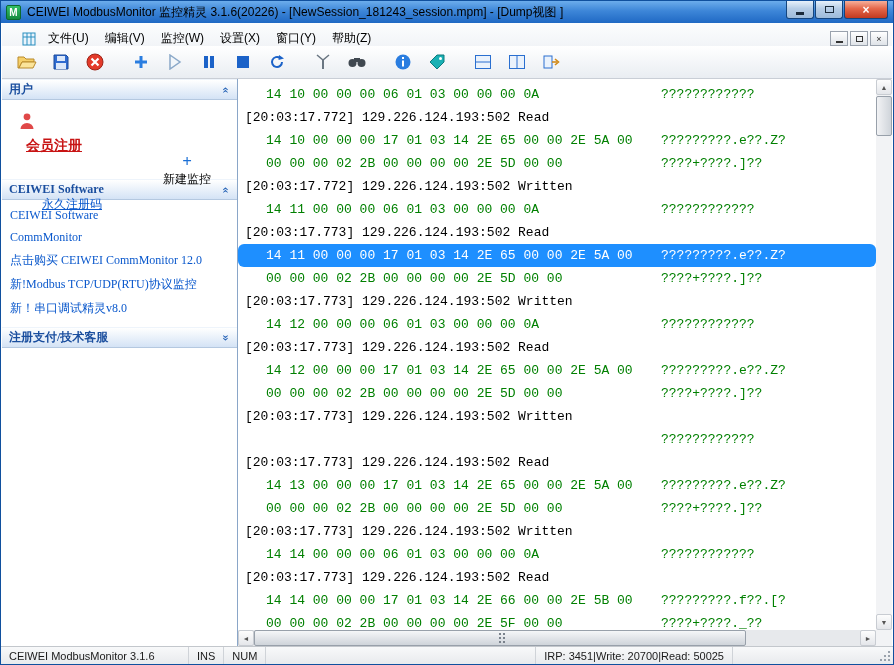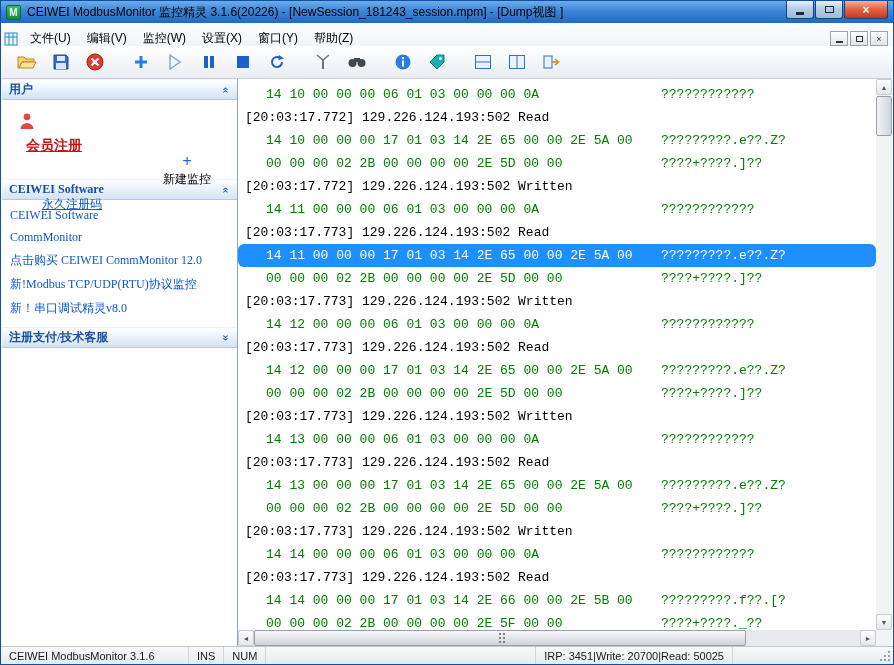--- a/index.html
+++ b/index.html
@@ -21,21 +21,21 @@
     display:flex;align-items:center;justify-content:center;color:#1a2a3a;
     border-radius:0 0 3px 3px;margin-left:1px;}
   .wbtn.close{width:44px;background:linear-gradient(#f6b09a,#e4674a 45%,#c33a20);
     color:#fff;font-size:12px;font-weight:bold;}
   .glyph-min{width:8px;height:3px;background:#1a2a3a;margin-top:7px;}
   .glyph-max{width:9px;height:7px;border:1px solid #1a2a3a;background:transparent;}
 
   
   .menubar{position:absolute;left:1px;right:1px;top:22px;height:32px;
     background:linear-gradient(#fcfdfe,#eef1f5);border-bottom:1px solid #c9ced6;
-    display:flex;align-items:center;font-size:12px;padding-left:2px;}
+    display:flex;align-items:center;font-size:12px;padding-left:20px;}
   .menu-item{padding:3px 8px;cursor:default;}
   .mdi-controls{margin-left:auto;display:flex;gap:2px;padding-right:4px;}
   .mbtn{width:18px;height:15px;border:1px solid #9aa2ad;
     background:linear-gradient(#ffffff,#dfe3e8);
     display:flex;align-items:center;justify-content:center;font-size:9px;color:#333;}
   .glyph-min-s{width:7px;height:2px;background:#333;margin-top:6px;}
   .glyph-rest-s{width:7px;height:6px;border:1px solid #333;}
 
   
   .toolbar{position:absolute;left:1px;right:1px;top:45px;height:33px;
@@ -305,21 +305,21 @@
         <div class="line hex"><span class="hx">14 11 00 00 00 06 01 03 00 00 00 0A</span><span class="asc">????????????</span></div>
         <div class="line ts"><span class="tstext">[20:03:17.773] 129.226.124.193:502 Read</span></div>
         <div class="line hex sel"><span class="hx">14 11 00 00 00 17 01 03 14 2E 65 00 00 2E 5A 00</span><span class="asc">?????????.e??.Z?</span></div>
         <div class="line hex"><span class="hx">00 00 00 02 2B 00 00 00 00 2E 5D 00 00</span><span class="asc">????+????.]??</span></div>
         <div class="line ts"><span class="tstext">[20:03:17.773] 129.226.124.193:502 Written</span></div>
         <div class="line hex"><span class="hx">14 12 00 00 00 06 01 03 00 00 00 0A</span><span class="asc">????????????</span></div>
         <div class="line ts"><span class="tstext">[20:03:17.773] 129.226.124.193:502 Read</span></div>
         <div class="line hex"><span class="hx">14 12 00 00 00 17 01 03 14 2E 65 00 00 2E 5A 00</span><span class="asc">?????????.e??.Z?</span></div>
         <div class="line hex"><span class="hx">00 00 00 02 2B 00 00 00 00 2E 5D 00 00</span><span class="asc">????+????.]??</span></div>
         <div class="line ts"><span class="tstext">[20:03:17.773] 129.226.124.193:502 Written</span></div>
-        <div class="line hex"><span class="hx">14 13 00 00 00 06 01 03 00 00 00 0A</span><span class="asc">????????????</span></div>
+        <div class="line hex"><span class="asc">????????????</span></div>
         <div class="line ts"><span class="tstext">[20:03:17.773] 129.226.124.193:502 Read</span></div>
         <div class="line hex"><span class="hx">14 13 00 00 00 17 01 03 14 2E 65 00 00 2E 5A 00</span><span class="asc">?????????.e??.Z?</span></div>
         <div class="line hex"><span class="hx">00 00 00 02 2B 00 00 00 00 2E 5D 00 00</span><span class="asc">????+????.]??</span></div>
         <div class="line ts"><span class="tstext">[20:03:17.773] 129.226.124.193:502 Written</span></div>
         <div class="line hex"><span class="hx">14 14 00 00 00 06 01 03 00 00 00 0A</span><span class="asc">????????????</span></div>
         <div class="line ts"><span class="tstext">[20:03:17.773] 129.226.124.193:502 Read</span></div>
         <div class="line hex"><span class="hx">14 14 00 00 00 17 01 03 14 2E 66 00 00 2E 5B 00</span><span class="asc">?????????.f??.[?</span></div>
         <div class="line hex"><span class="hx">00 00 00 02 2B 00 00 00 00 2E 5F 00 00</span><span class="asc">????+????._??</span></div>
       </div>
     <div class="vscroll">

